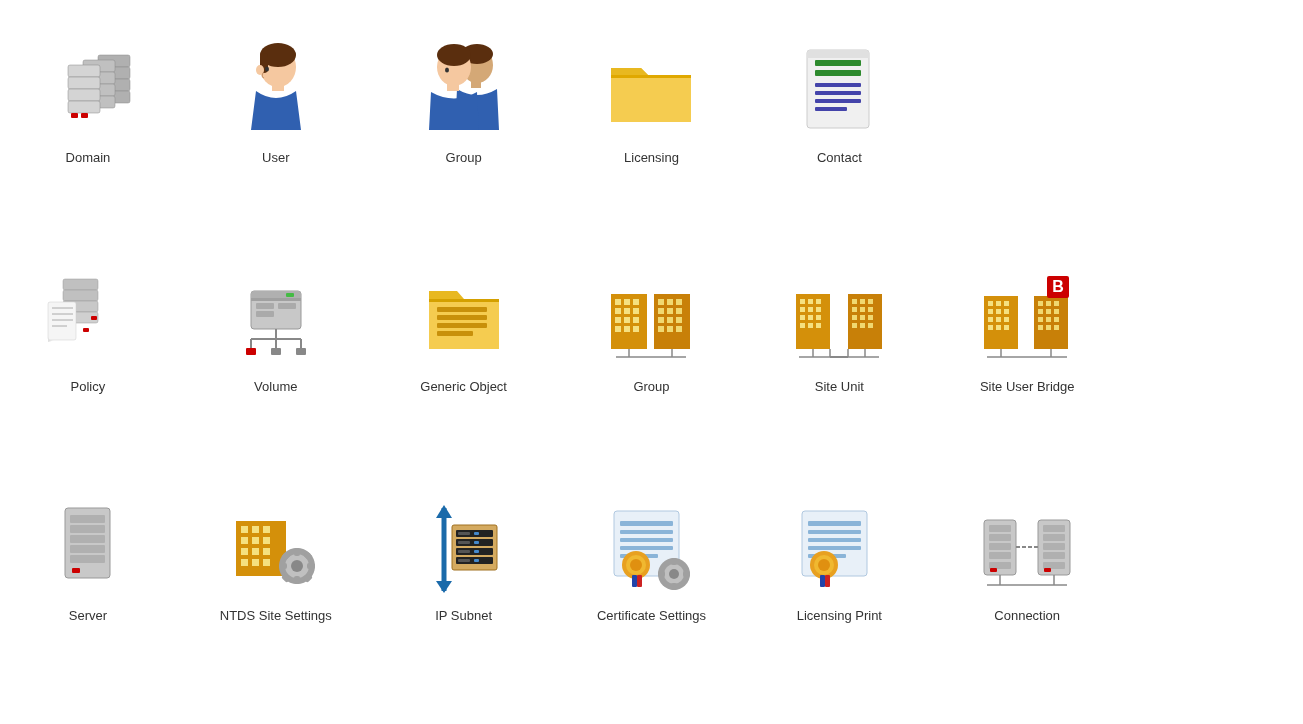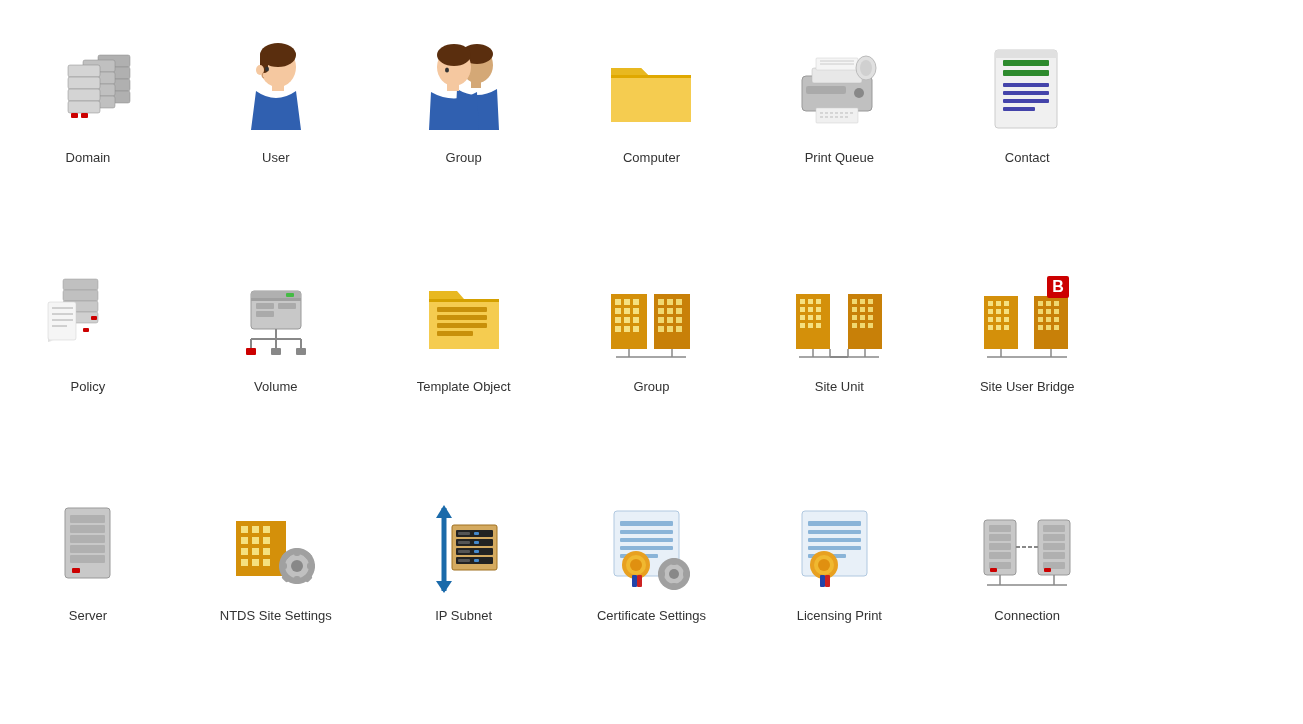--- a/index.html
+++ b/index.html
@@ -133,49 +133,23 @@
 
         <path d="M5,25 L5,72 L85,72 L85,25 Z" fill="#f0c040"></path>
         <path d="M5,25 L5,18 L35,18 L42,25 Z" fill="#f0c040"></path>
 
         <path d="M5,18 L35,18 L42,25 L5,25 Z" fill="#e8b820"></path>
         <path d="M5,25 L85,25 L85,72 L5,72 Z" fill="#f5cc50"></path>
 
         <path d="M5,25 L85,25 L85,28 L5,28 Z" fill="#e0a800"></path>
       </svg>
     </div>
-    <span class="icon-label">Computer</span>
-  </div>
-
-  <div class="icon-item">
-    <div class="icon-graphic">
-      <svg width="90" height="85" viewBox="0 0 90 85">
-
-        <rect x="8" y="28" width="70" height="35" rx="4" fill="#c0c0c0" stroke="#999" stroke-width="1"></rect>
-
-        <rect x="18" y="20" width="50" height="15" rx="2" fill="#e8e8e8" stroke="#bbb" stroke-width="0.5"></rect>
-        <rect x="22" y="10" width="42" height="12" rx="1" fill="#f5f5f5" stroke="#ccc" stroke-width="0.5"></rect>
-
-        <line x1="26" y1="13" x2="60" y2="13" stroke="#ccc" stroke-width="1"></line>
-        <line x1="26" y1="16" x2="60" y2="16" stroke="#ccc" stroke-width="1"></line>
-
-        <rect x="22" y="60" width="42" height="15" rx="1" fill="#f0f0f0" stroke="#ccc" stroke-width="0.5"></rect>
-
-        <line x1="26" y1="65" x2="60" y2="65" stroke="#bbb" stroke-width="1" stroke-dasharray="3,2"></line>
-        <line x1="26" y1="69" x2="55" y2="69" stroke="#bbb" stroke-width="1" stroke-dasharray="3,2"></line>
-
-        <circle cx="65" cy="45" r="5" fill="#888"></circle>
-        <rect x="12" y="38" width="40" height="8" rx="2" fill="#aaa"></rect>
-
-        <ellipse cx="72" cy="20" rx="10" ry="12" fill="#e0e0e0" stroke="#bbb" stroke-width="1"></ellipse>
-        <ellipse cx="72" cy="20" rx="6" ry="8" fill="#d0d0d0"></ellipse>
-      </svg>
-    </div>
-    <span class="icon-label">Print Queue</span>
-  </div>
+    <span class="icon-label">Licensing</span>
+  </div>
+
 
   <div class="icon-item">
     <div class="icon-graphic">
       <svg width="85" height="90" viewBox="0 0 85 90">
 
         <rect x="10" y="5" width="62" height="78" rx="3" fill="#f0f0f0" stroke="#ccc" stroke-width="1"></rect>
 
         <rect x="18" y="15" width="46" height="6" rx="1" fill="#2d8a2d"></rect>
         <rect x="18" y="25" width="46" height="6" rx="1" fill="#2d8a2d"></rect>
 
@@ -255,21 +229,21 @@
         <path d="M5,25 L5,75 L75,75 L75,25 Z" fill="#f5cc50"></path>
         <path d="M5,25 L5,17 L33,17 L40,25 Z" fill="#e8b820"></path>
         <path d="M5,25 L75,25 L75,28 L5,28 Z" fill="#d4a000"></path>
 
         <rect x="13" y="33" width="50" height="5" rx="1" fill="#c8900a"></rect>
         <rect x="13" y="41" width="50" height="5" rx="1" fill="#c8900a"></rect>
         <rect x="13" y="49" width="50" height="5" rx="1" fill="#c8900a"></rect>
         <rect x="13" y="57" width="36" height="5" rx="1" fill="#c8900a"></rect>
       </svg>
     </div>
-    <span class="icon-label">Template Object</span>
+    <span class="icon-label">Generic Object</span>
   </div>
 
   <div class="icon-item">
     <div class="icon-graphic">
       <svg width="90" height="90" viewBox="0 0 90 90">
 
         <rect x="5" y="20" width="36" height="55" fill="#d4900a"></rect>
 
         <rect x="9" y="25" width="6" height="6" fill="#f5e080"></rect>
         <rect x="18" y="25" width="6" height="6" fill="#f5e080"></rect>

